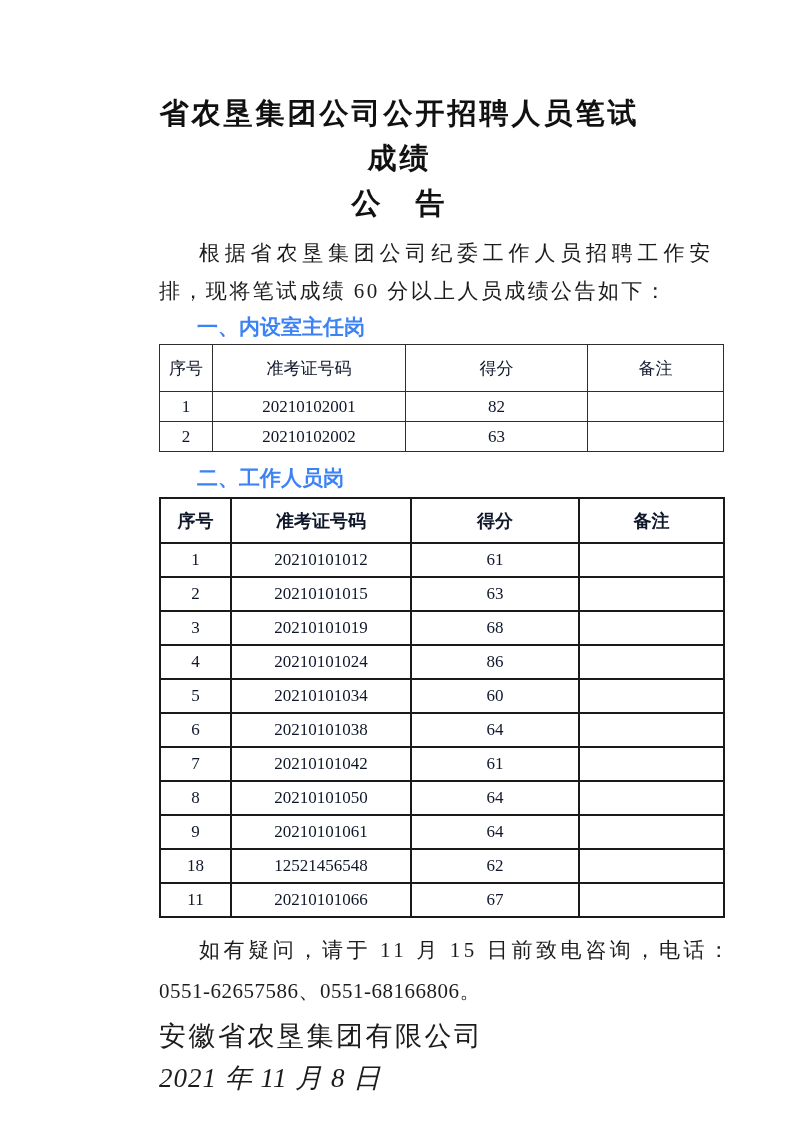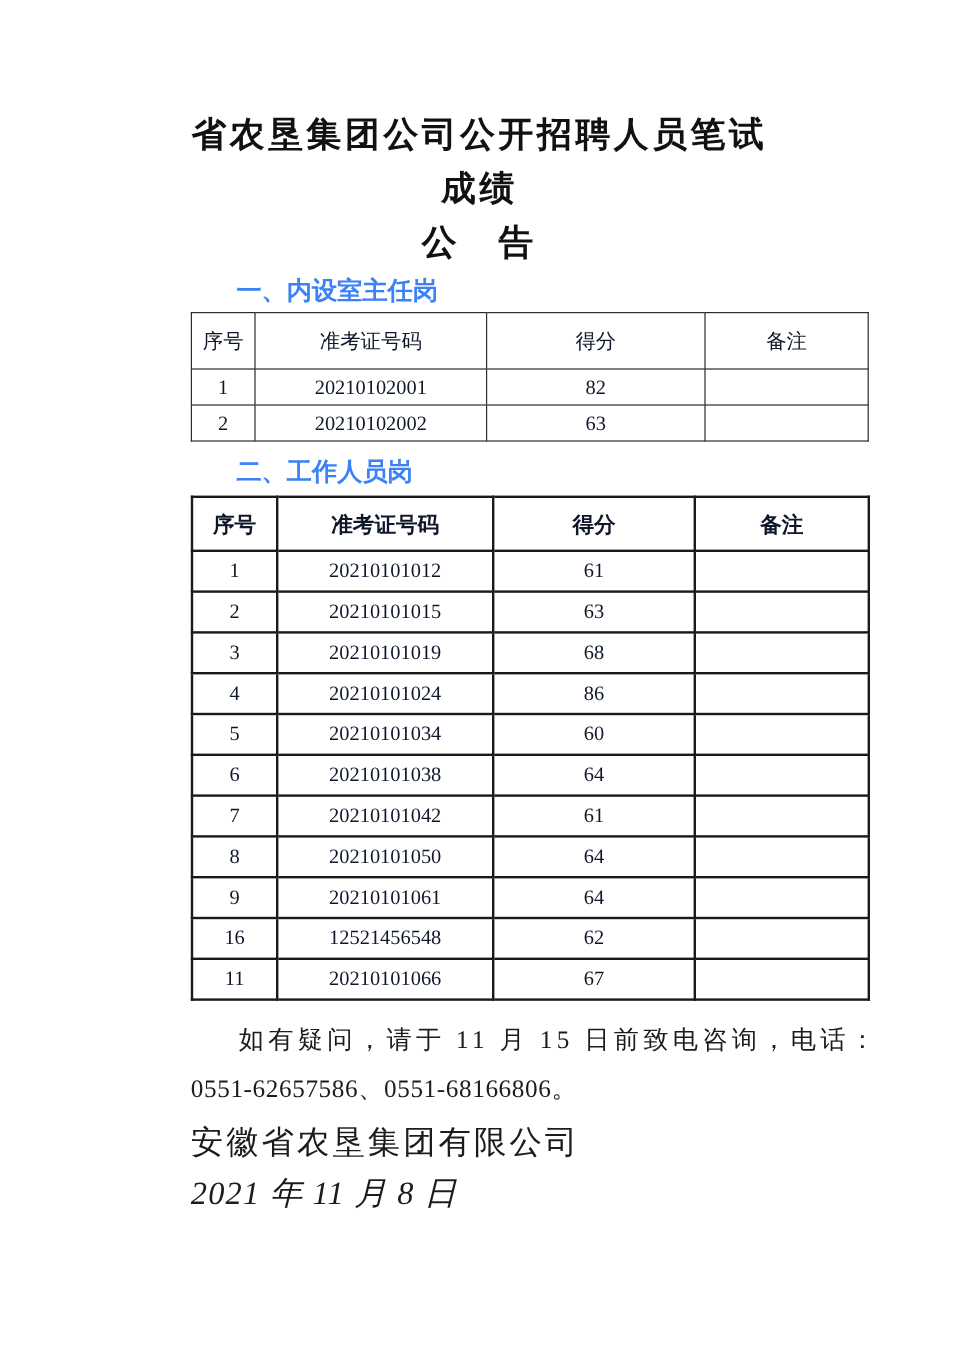--- a/index.html
+++ b/index.html
@@ -100,20 +100,24 @@
 </head>
 <body>
 
 <div class="page">
 
   <div class="doc-title">
     <div>省农垦集团公司公开招聘人员笔试成绩</div>
     <div>公　告</div>
   </div>
 
+  <p class="para">
+    <span class="line intro-l1">根据省农垦集团公司纪委工作人员招聘工作安</span>
+    <span class="line intro-l2">排，现将笔试成绩 60 分以上人员成绩公告如下：</span>
+  </p>
 
   <h2 class="section-heading">一、内设室主任岗</h2>
 
   <table class="score-table t1">
     <colgroup>
       <col style="width:53px">
         <col style="width:193px">
         <col style="width:182px">
         <col style="width:136px">
     </colgroup>
@@ -207,21 +211,21 @@
           <td>64</td>
           <td></td>
         </tr>
         <tr>
           <td>9</td>
           <td>20210101061</td>
           <td>64</td>
           <td></td>
         </tr>
         <tr>
-          <td>16</td>
+          <td>18</td>
           <td>12521456548</td>
           <td>62</td>
           <td></td>
         </tr>
         <tr>
           <td>11</td>
           <td>20210101066</td>
           <td>67</td>
           <td></td>
         </tr>

